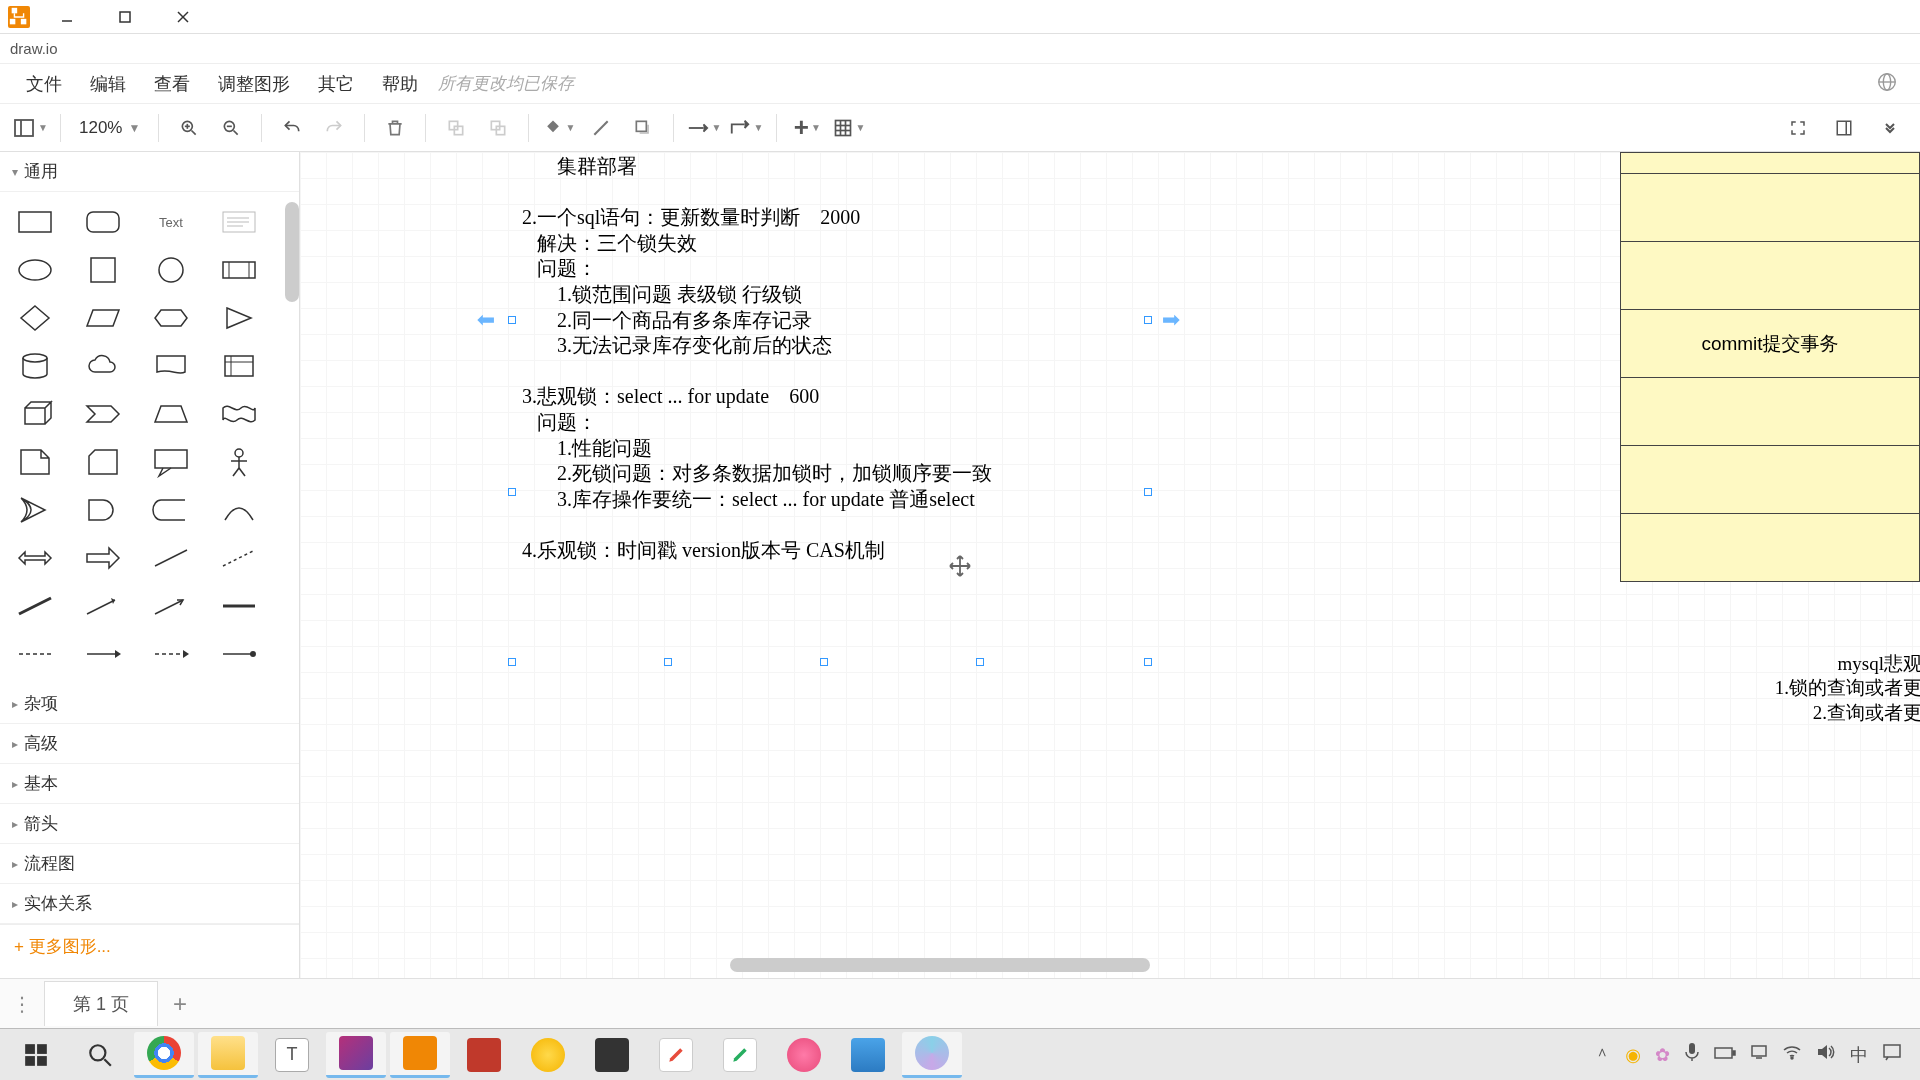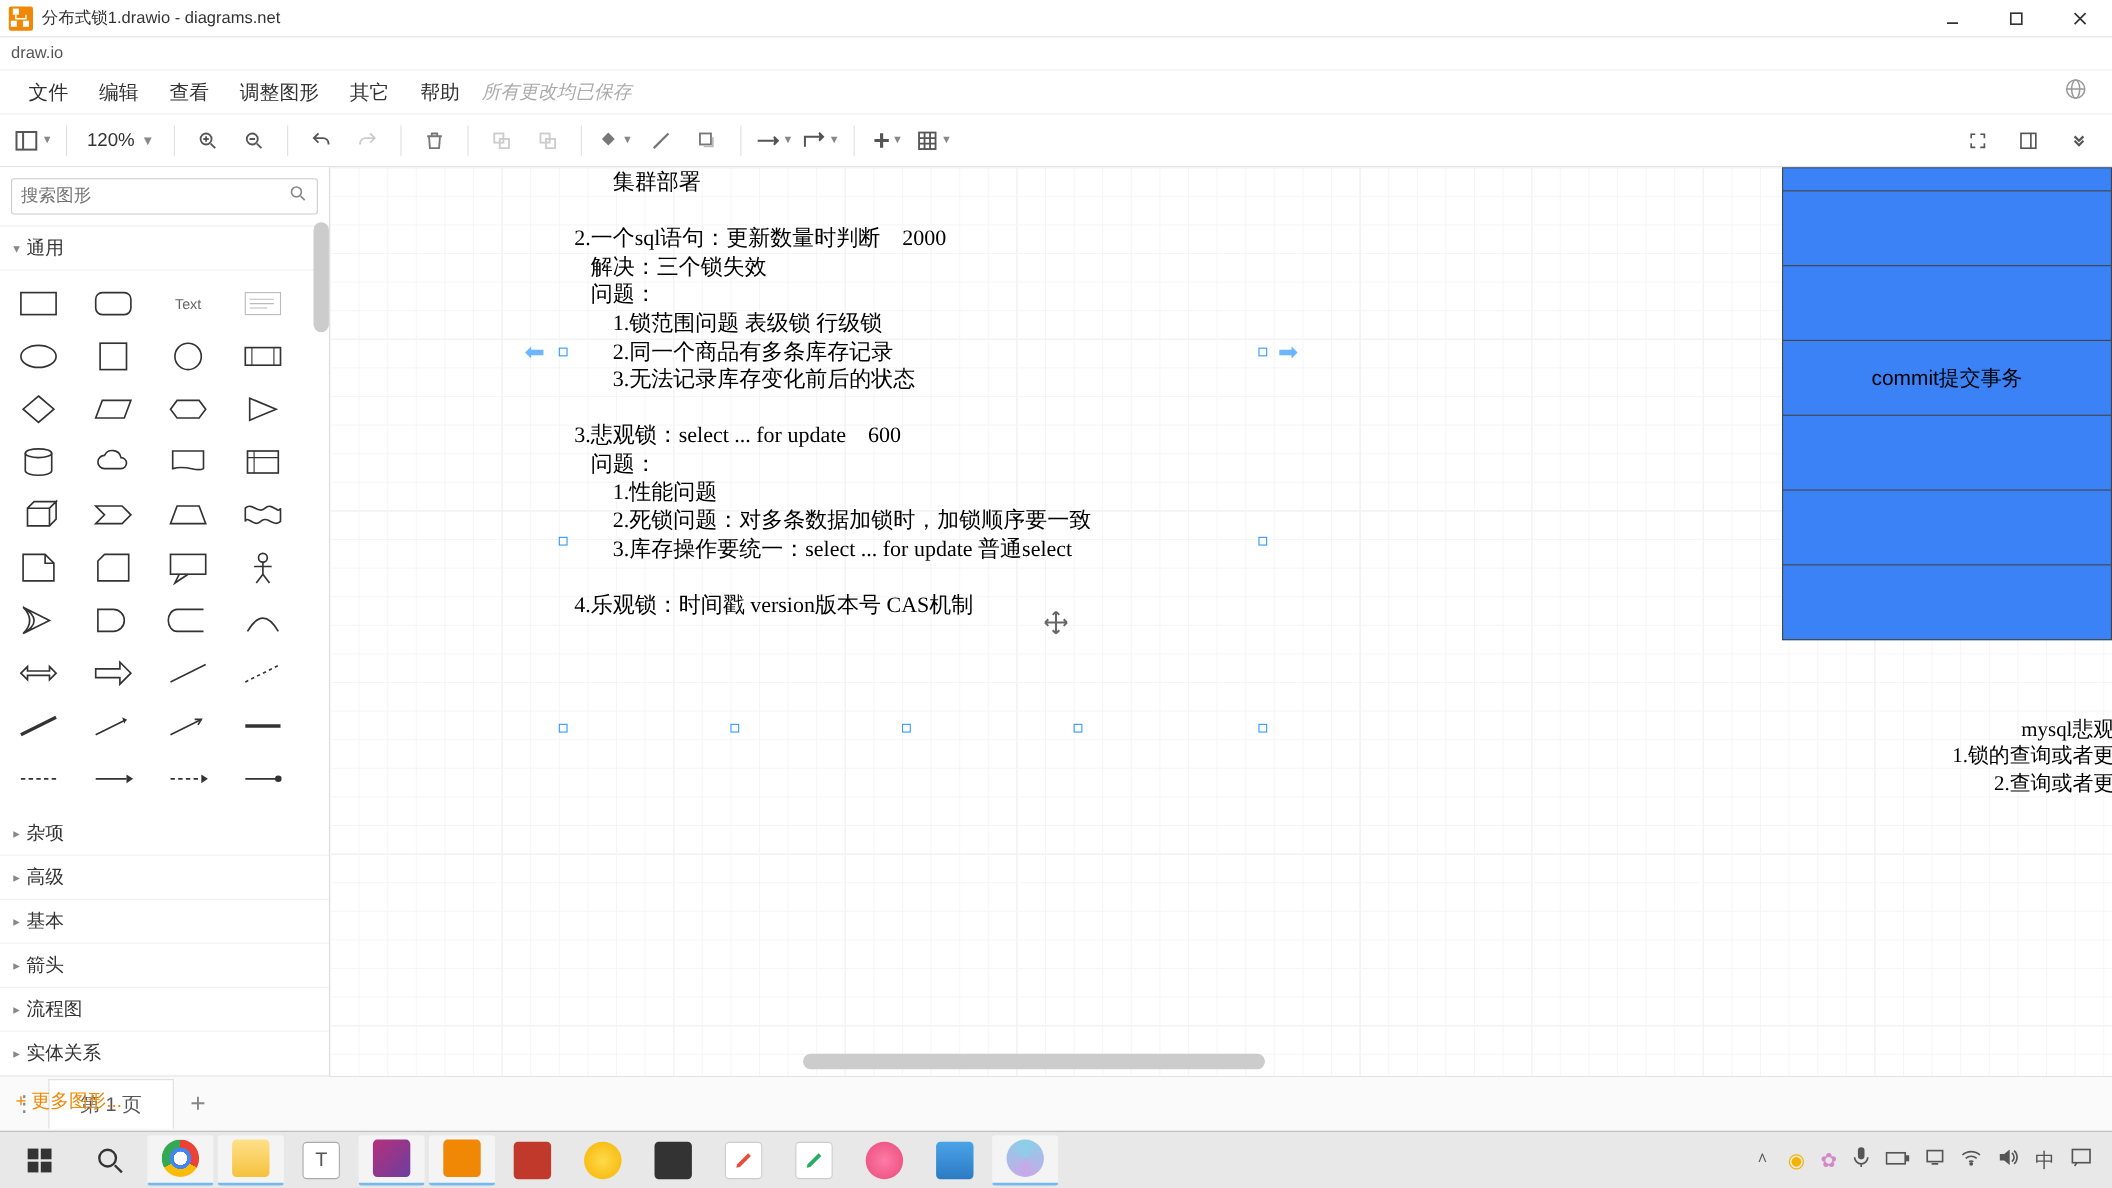--- a/index.html
+++ b/index.html
@@ -59,21 +59,21 @@
     linear-gradient(#f5f5f5 1px, transparent 1px),
     linear-gradient(90deg, #f5f5f5 1px, transparent 1px),
     linear-gradient(#e8e8e8 1px, transparent 1px),
     linear-gradient(90deg, #e8e8e8 1px, transparent 1px);
   background-size: 26px 26px, 26px 26px, 156px 156px, 156px 156px;
 }
 .text-block { position: absolute; font-size: 20px; color: #000; line-height: 1.28; white-space: pre; font-family: Liberation Serif, serif; }
 .sel-handle { position: absolute; width: 8px; height: 8px; border: 1px solid #3399ff; background: #fff; transform: translate(-50%,-50%); }
 .sel-arrow { position: absolute; color: #6bb6ff; font-size: 22px; transform: translate(-50%,-50%); }
 .move-cursor { position: absolute; width: 24px; height: 24px; transform: translate(-50%,-50%); }
-.table-shape { position: absolute; border: 1.5px solid #444; background: #3b82f6; }
+.table-shape { position: absolute; border: 1.5px solid #444; background: #fef9c3; }
 .table-shape .row { border-top: 1.5px solid #444; height: 68px; display:flex; align-items:center; justify-content:center; font-size:19px; }
 .table-shape .row:first-child { border-top: none; }
 .canvas-hscroll { position: absolute; bottom: 6px; left: 430px; width: 420px; height: 14px; background: #ccc; border-radius: 7px; }
 
 
 .page-tabs { height: 50px; display: flex; align-items: center; border-top: 1px solid #e0e0e0; background: #fafafa; }
 .page-tabs .menu-dots { width: 44px; text-align: center; color: #888; font-size: 20px; }
 .page-tab { padding: 10px 28px; background: #fff; border: 1px solid #ddd; border-bottom: none; font-size: 18px; color: #555; }
 .page-add { width: 44px; text-align: center; color: #888; font-size: 24px; }
 
@@ -89,21 +89,20 @@
 
 <div class="titlebar">
   <div class="app-icon">
     <svg viewBox="0 0 24 24" fill="#fff">
         <rect x="4" y="2" width="6" height="6"></rect>
         <rect x="2" y="14" width="6" height="6"></rect>
         <rect x="14" y="14" width="6" height="6"></rect>
         <path d="M7 8v4h10V8" stroke="#fff" stroke-width="1.5" fill="none"></path>
       </svg>
   </div>
-  <div class="title">分布式锁1.drawio - diagrams.net</div>
   <div class="win-controls">
     <div class="win-btn">
         <svg viewBox="0 0 14 14">
           <line x1="2" y1="11" x2="12" y2="11" stroke="#333" stroke-width="1.5"></line>
         </svg>
       </div>
     <div class="win-btn">
         <svg viewBox="0 0 14 14">
           <rect x="2" y="2" width="10" height="10" stroke="#333" stroke-width="1.5" fill="none"></rect>
         </svg>
@@ -262,31 +261,20 @@
           <path d="M3 5l4 4 4-4M3 1l4 4 4-4" transform="translate(0,2)"></path>
         </svg>
       </div>
   </div>
 </div>
 
 <div class="main">
 
   <div class="sidebar">
     <div class="sidebar-scroll"></div>
-    <div class="search-row">
-      <div class="search-box">
-        <input placeholder="搜索图形" style="">
-        <span class="search-icon">
-          <svg width="18" height="18" viewBox="0 0 24 24" fill="none" stroke="#888" stroke-width="2">
-              <circle cx="10" cy="10" r="6"></circle>
-              <line x1="15" y1="15" x2="20" y2="20"></line>
-            </svg>
-        </span>
-      </div>
-    </div>
 
     <div class="shape-section">
         <span class="exp">▾</span>
         <span>通用</span>
       </div>
     <div class="shape-grid">
       <div class="shape-cell">
           <svg>
             <rect x="4" y="6" width="32" height="20" fill="none" stroke="#333" stroke-width="1.5"></rect>
           </svg>

